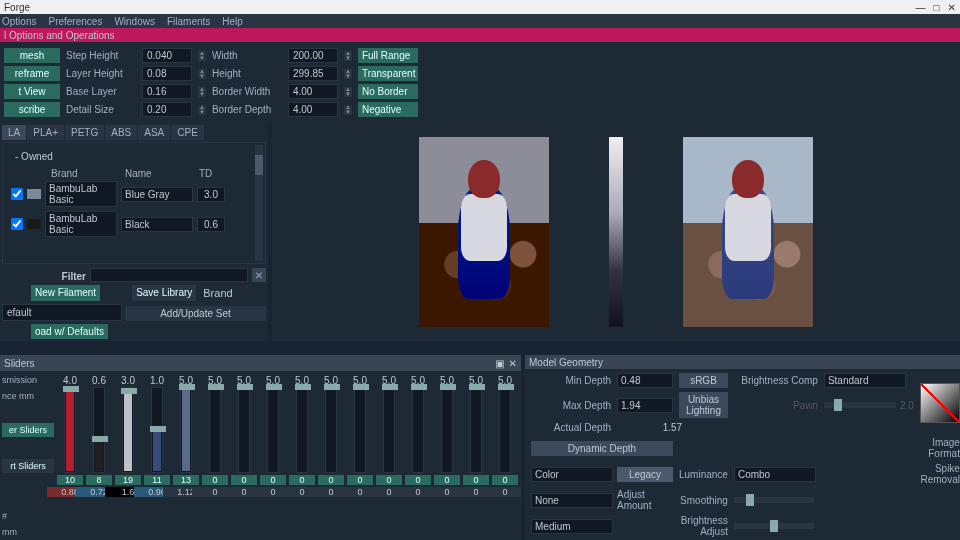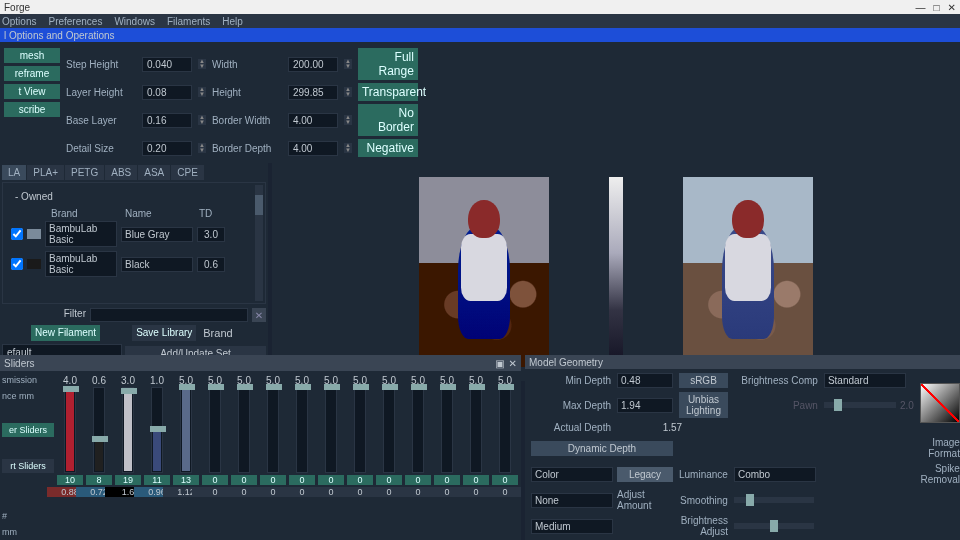--- a/index.html
+++ b/index.html
@@ -1,47 +1,47 @@
 <!DOCTYPE html>
 <html><head>
 <meta charset="utf-8">
 <style>
 * { margin:0; padding:0; box-sizing:border-box; font-family:Arial,sans-serif; }
 body { background:#1a2332; color:#c0c8d0; font-size:11px; width:960px; height:540px; overflow:hidden; position:relative; }
 .titlebar { background:#f0f0f0; color:#333; height:14px; display:flex; align-items:center; justify-content:space-between; padding:0 4px; font-size:10px; }
 .titlebar .wbtns { display:flex; gap:8px; }
 .menubar { background:#2a3544; height:14px; display:flex; align-items:center; padding:0 2px; gap:12px; font-size:10px; color:#a0b0c0; }
 .menubar span { cursor:pointer; }
-.sectionbar { background:#1d4ed8; height:14px; display:flex; align-items:center; padding:0 4px; font-size:10px; }
+.sectionbar { background:#be185d; height:14px; display:flex; align-items:center; padding:0 4px; font-size:10px; }
 .toolbar { background:#1e2936; padding:6px 4px; display:flex; gap:6px; }
 .tb-left { display:flex; flex-direction:column; gap:3px; }
 .tb-left .btn { background:#2b6b5f; color:#dff; padding:2px 6px; font-size:10px; text-align:center; cursor:pointer; width:56px; }
 .tb-grid { display:grid; grid-template-columns:auto auto auto auto auto auto; gap:3px 6px; align-items:center; }
 .tb-grid .lbl { font-size:10px; color:#a0b0c0; width:70px; }
 .tb-grid .inp { background:#0f1823; border:1px solid #2a3544; color:#c0c8d0; padding:1px 4px; font-size:10px; width:50px; }
-.tb-grid .gbtn { background:#2b6b5f; color:#dff; padding:2px 4px; font-size:12px; text-align:right; cursor:pointer; width:60px; }
+.tb-grid .gbtn { background:#2b6b5f; color:#dff; padding:2px 4px; font-size:10px; text-align:left; cursor:pointer; width:60px; }
 .spn { display:flex; flex-direction:column; gap:0; }
 .spn .s { background:#2a3544; color:#888; font-size:6px; line-height:5px; padding:0 1px; cursor:pointer; }
 .mid { display:flex; gap:4px; height:218px; }
 .left-pane { width:268px; background:#1e2936; display:flex; flex-direction:column; padding:2px; }
 .tabs { display:flex; gap:1px; margin-bottom:2px; }
 .tabs .t { background:#2a3544; color:#a0b0c0; padding:2px 6px; font-size:10px; cursor:pointer; }
 .tabs .t.act { background:#3a4a5c; }
 .filbox { border:1px solid #2a3544; padding:4px; flex:1; overflow:hidden; position:relative; }
 .owned { font-size:10px; margin:4px 0 6px 8px; }
 .filhdr { display:flex; gap:4px; font-size:10px; color:#a0b0c0; padding:0 4px; }
 .filhdr .c1 { width:16px; } .filhdr .c2 { width:16px; } .filhdr .c3 { width:70px; } .filhdr .c4 { width:70px; } .filhdr .c5 { width:30px; }
 .filrow { display:flex; gap:4px; align-items:center; padding:2px 4px; font-size:10px; }
 .filrow input[type=checkbox] { width:12px; height:12px; }
 .swatch { width:14px; height:10px; }
 .sel { background:#0f1823; border:1px solid #2a3544; padding:1px 3px; font-size:10px; color:#c0c8d0; width:72px; }
 .tdinp { background:#0f1823; border:1px solid #2a3544; padding:1px 3px; font-size:10px; width:28px; text-align:center; }
 .sb { position:absolute; right:2px; top:2px; bottom:2px; width:8px; background:#2a3544; }
 .sb .th { background:#4a5a6c; height:20px; width:100%; position:absolute; top:10px; }
-.filterrow { display:flex; align-items:flex-start; gap:4px; margin-top:4px; }
+.filterrow { display:flex; align-items:flex-end; gap:4px; margin-top:4px;font-weight:bold; }
 .filterrow .lbl { font-size:10px; width:84px; text-align:right; }
 .filterrow .finp { background:#0f1823; border:1px solid #2a3544; flex:1; height:14px; }
 .filterrow .x { background:#3a4554; width:14px; height:14px; display:flex; align-items:center; justify-content:center; cursor:pointer; font-size:10px; color:#88a; }
 .btnrow { display:flex; gap:3px; margin-top:3px; }
 .btnrow .b { background:#2b6b5f; color:#dff; padding:2px 4px; font-size:10px; cursor:pointer;margin-left:29px; }
 .drow { display:flex; gap:3px; margin-top:3px; align-items:flex-end; }
 .drow .sel2 { background:#0f1823; border:1px solid #2a3544; padding:2px 4px; font-size:10px; width:120px; }
 .drow .aubtn { background:#2a3544; flex:1; text-align:center; padding:2px; font-size:10px; cursor:pointer; }
 .preview { flex:1; background:#1e2936; display:flex; align-items:center; justify-content:center; gap:60px; position:relative; }
 .pimg { width:130px; height:190px; background:#888; position:relative; overflow:hidden; }

